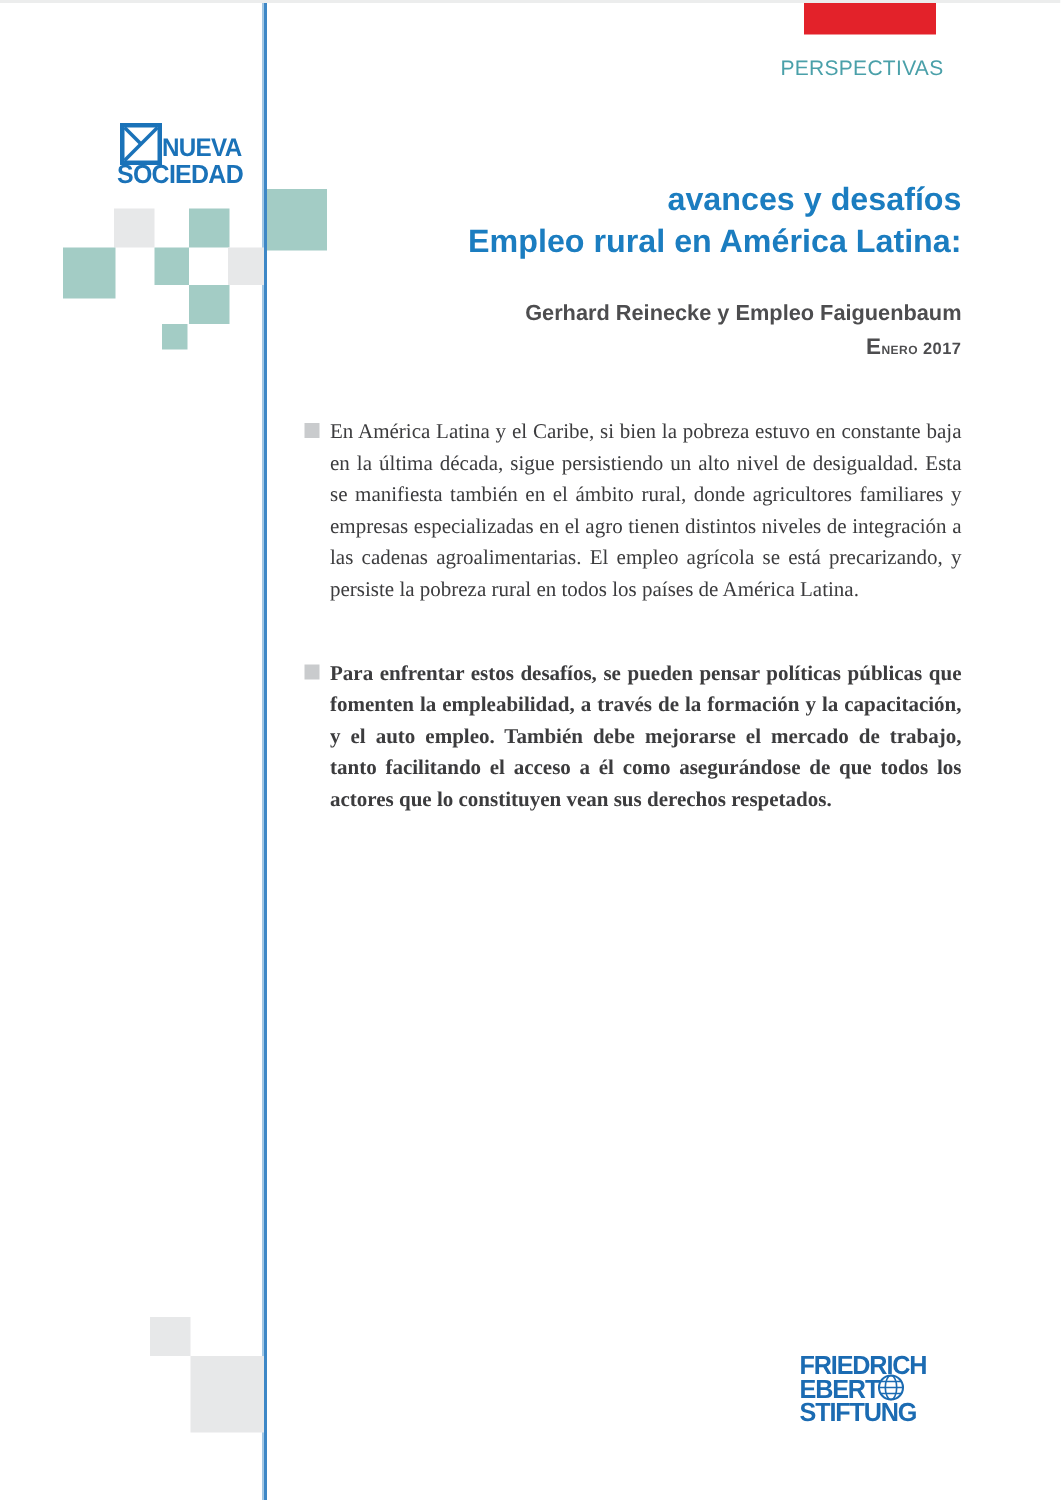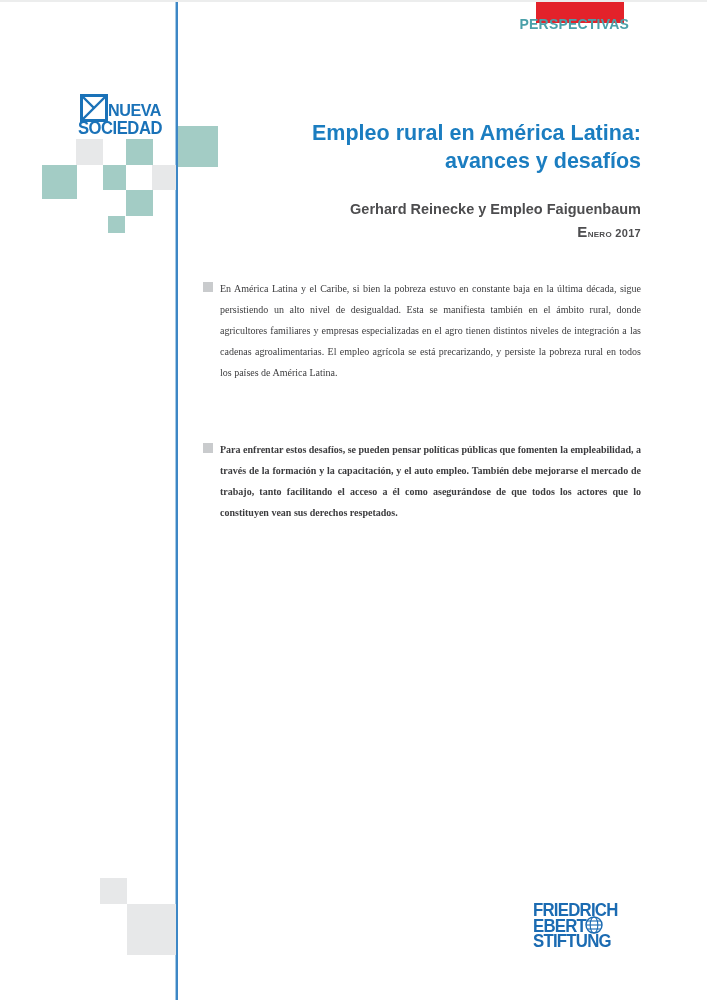--- a/index.html
+++ b/index.html
@@ -24,28 +24,28 @@
 
   
   .red-bar {
     position: absolute;
     left: 536px; top: 0;
     width: 88px; height: 21px;
     background: var(--red-bar);
   }
   .series-label {
     position: absolute;
-    right: 78px; top: 14px;
-    font-size: 14px; font-weight: bold;
+    right: 78px; top: 35px;
+    font-size: 14px; font-weight: normal;
     letter-spacing: 0.2px;
     color: var(--perspectivas);
   }
 
   
-  .ns-logo { position: absolute; left: 78px; top: 90px; width: 100px; height: 46px; }
+  .ns-logo { position: absolute; left: 78px; top: 78px; width: 100px; height: 46px; }
   .ns-icon { position: absolute; left: 2px; top: 2px; }
   .ns-line1 {
     position: absolute; left: 30px; top: 9px;
     font-size: 17px; font-weight: bold; letter-spacing: -0.5px;
     color: var(--ns-blue);
     transform: scaleX(0.95); transform-origin: left;
   }
   .ns-line2 {
     position: absolute; left: 0px; top: 26px;
     font-size: 17.5px; font-weight: bold; letter-spacing: -0.5px;
@@ -91,21 +91,21 @@
   .para { position: absolute; left: 203px; width: 440px; }
   .para .bullet {
     position: absolute; left: 0; top: 4px;
     width: 10px; height: 10px;
     background: var(--bullet-gray);
   }
   .para p {
     margin: 0 0 0 17px;
     width: 421px;
     font-family: "Liberation Serif", serif;
-    font-size: 10px;
+    font-size: 14px;
     line-height: 21px;
     text-align: justify;
     color: var(--body-text);
   }
   .para-1 { top: 276px; }
   .para-2 { top: 437px; font-weight: bold; }
 
   
   .fes-logo { position: absolute; left: 533px; top: 901px; width: 110px; height: 52px; }
   .fes-line {
@@ -140,22 +140,22 @@
   <div class="sq g" style="left:76px;top:137px;width:27px;height:26px"></div>
   <div class="sq t" style="left:126px;top:137px;width:27px;height:26px"></div>
   <div class="sq t" style="left:42px;top:163px;width:35px;height:34px"></div>
   <div class="sq t" style="left:103px;top:163px;width:23px;height:25px"></div>
   <div class="sq g" style="left:152px;top:163px;width:24px;height:25px"></div>
   <div class="sq t" style="left:126px;top:188px;width:27px;height:26px"></div>
   <div class="sq t" style="left:108px;top:214px;width:17px;height:17px"></div>
   <div class="sq t" style="left:178px;top:124px;width:40px;height:41px"></div>
 
   <h1 class="title">
+    <span style="display:block">avances y desafíos</span>
     <span style="display:block">Empleo rural en América Latina:</span>
-    <span style="display:block">avances y desafíos</span>
   </h1>
   <div class="authors">Gerhard Reinecke y Empleo Faiguenbaum</div>
   <div class="pub-date">Enero 2017</div>
 
   <div class="para para-1">
     <span class="bullet"></span>
     <p>En América Latina y el Caribe, si bien la pobreza estuvo en constante baja en la última década, sigue persistiendo un alto nivel de desigualdad. Esta se manifiesta también en el ámbito rural, donde agricultores familiares y empresas especializadas en el agro tienen distintos niveles de integración a las cadenas agroalimentarias. El empleo agrícola se está precarizando, y persiste la pobreza rural en todos los países de América Latina.</p>
   </div>
   <div class="para para-2">
     <span class="bullet"></span>

